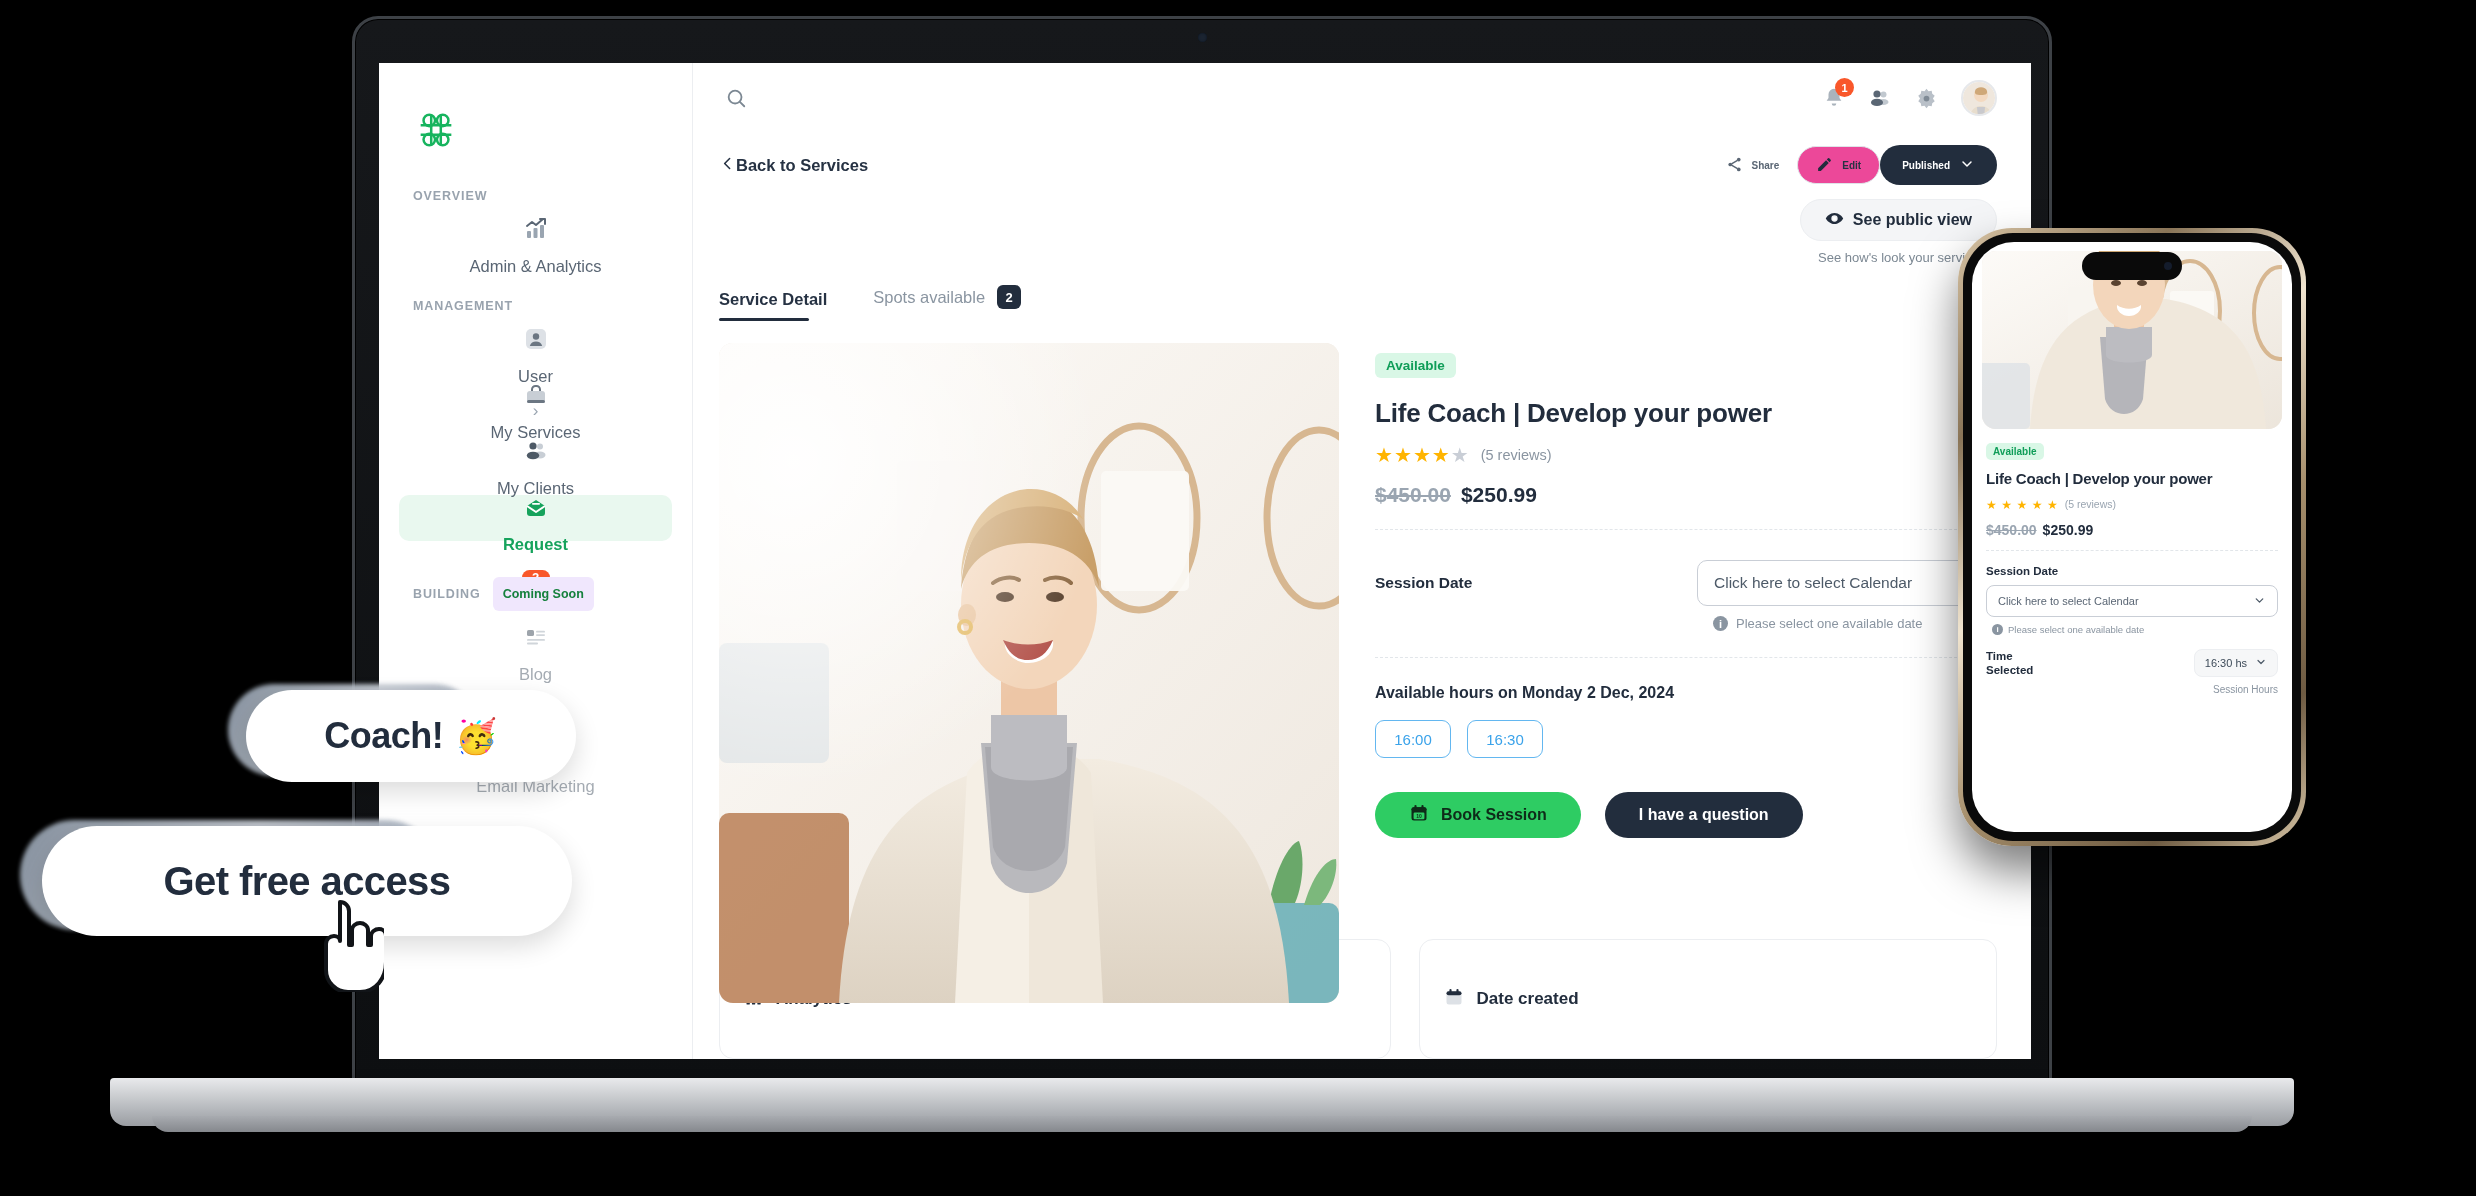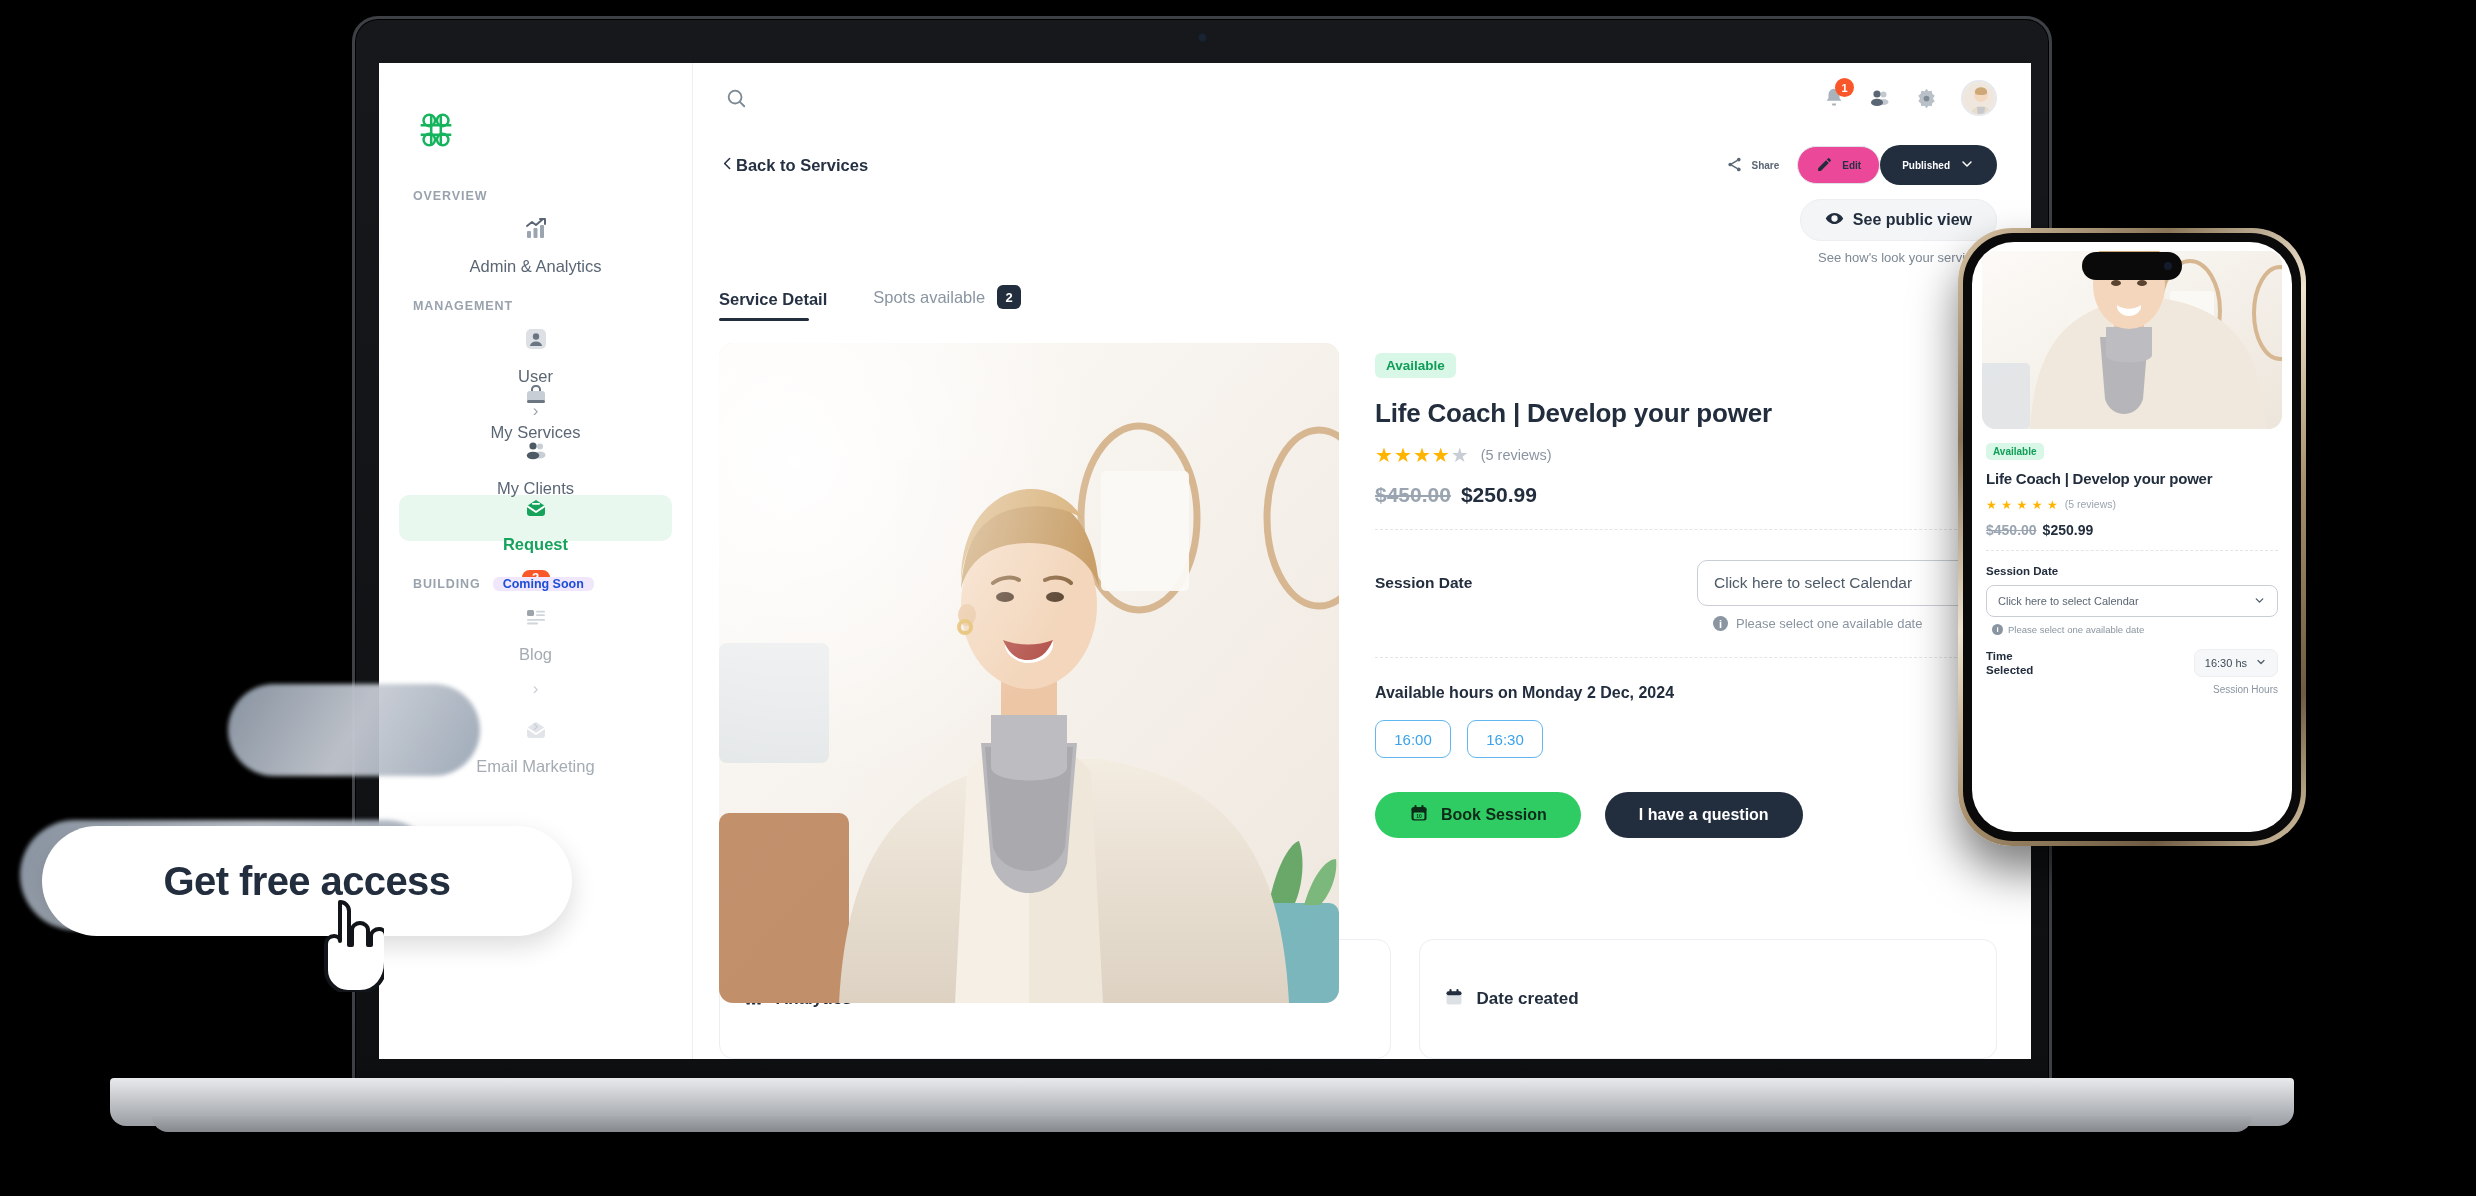--- a/index.html
+++ b/index.html
@@ -56,22 +56,22 @@
     background: #ffffff; border-right: 1px solid #eceef1;
     padding: 30px 20px 0 20px; position: relative;
   }
   .logo { width: 46px; height: 46px; margin: 14px 0 36px 14px; }
   .nav-group-label {
     font-size: 12.5px; font-weight: 700; letter-spacing: .9px;
     color: #99a3ae; padding: 0 0 0 14px; margin-bottom: 14px;
     display: flex; align-items: center; gap: 12px;
   }
   .coming-soon {
-    background: #f0e7fd; color: #1d4ed8; font-size: 12.5px; font-weight: 700;
-    letter-spacing: 0; padding: 0 10px; border-radius: 6px;
+    background: #f0e7fd; color: #15803d; font-size: 12.5px; font-weight: 700;
+    letter-spacing: 0; padding: 10px 10px; border-radius: 6px;
   }
   .nav-item {
     display: flex; align-items: center; gap: 16px;
     height: 46px; padding: 0 14px; border-radius: 10px;
     margin-bottom: 10px; cursor: pointer; flex-direction: column;
   }
   .nav-item .label {
     font-size: 16.5px; color: #5a6674; font-weight: 400; flex: 1;
   }
   .nav-item.active { background: #e9f8ef; }
@@ -735,20 +735,24 @@
               </div>
             </div>
             <div class="p-sessionhrs">Session Hours</div>
           </div>
         </div>
       </div>
     </div>
   </div>
 
   <div class="bubble-shadow" id="bubble1-shadow"></div>
+  <div class="bubble" id="bubble1">
+    <span class="btext">Coach!</span>
+    <span class="bemoji">🥳</span>
+  </div>
 
   <div class="bubble-shadow" id="bubble2-shadow"></div>
   <div class="bubble" id="bubble2">
     <span class="btext">Get free access</span>
   </div>
 
   <div id="cursor">
     <svg viewBox="0 0 66 96" width="66" height="96">
       <path d="M22 6c5 0 9 4 9 9v34h3V34c0-4 4-7 8-7s8 3 8 7v15h3V40c0-4 4-7 8-7s7 3 7 7v26c0 16-10 30-26 30H30C18 96 8 86 8 74V48c0-5 4-8 8-8 3 0 6 2 6 5V15c0-5 0-9 0-9z" fill="#ffffff" stroke="#111418" stroke-width="4" stroke-linejoin="round"></path>
     </svg>

